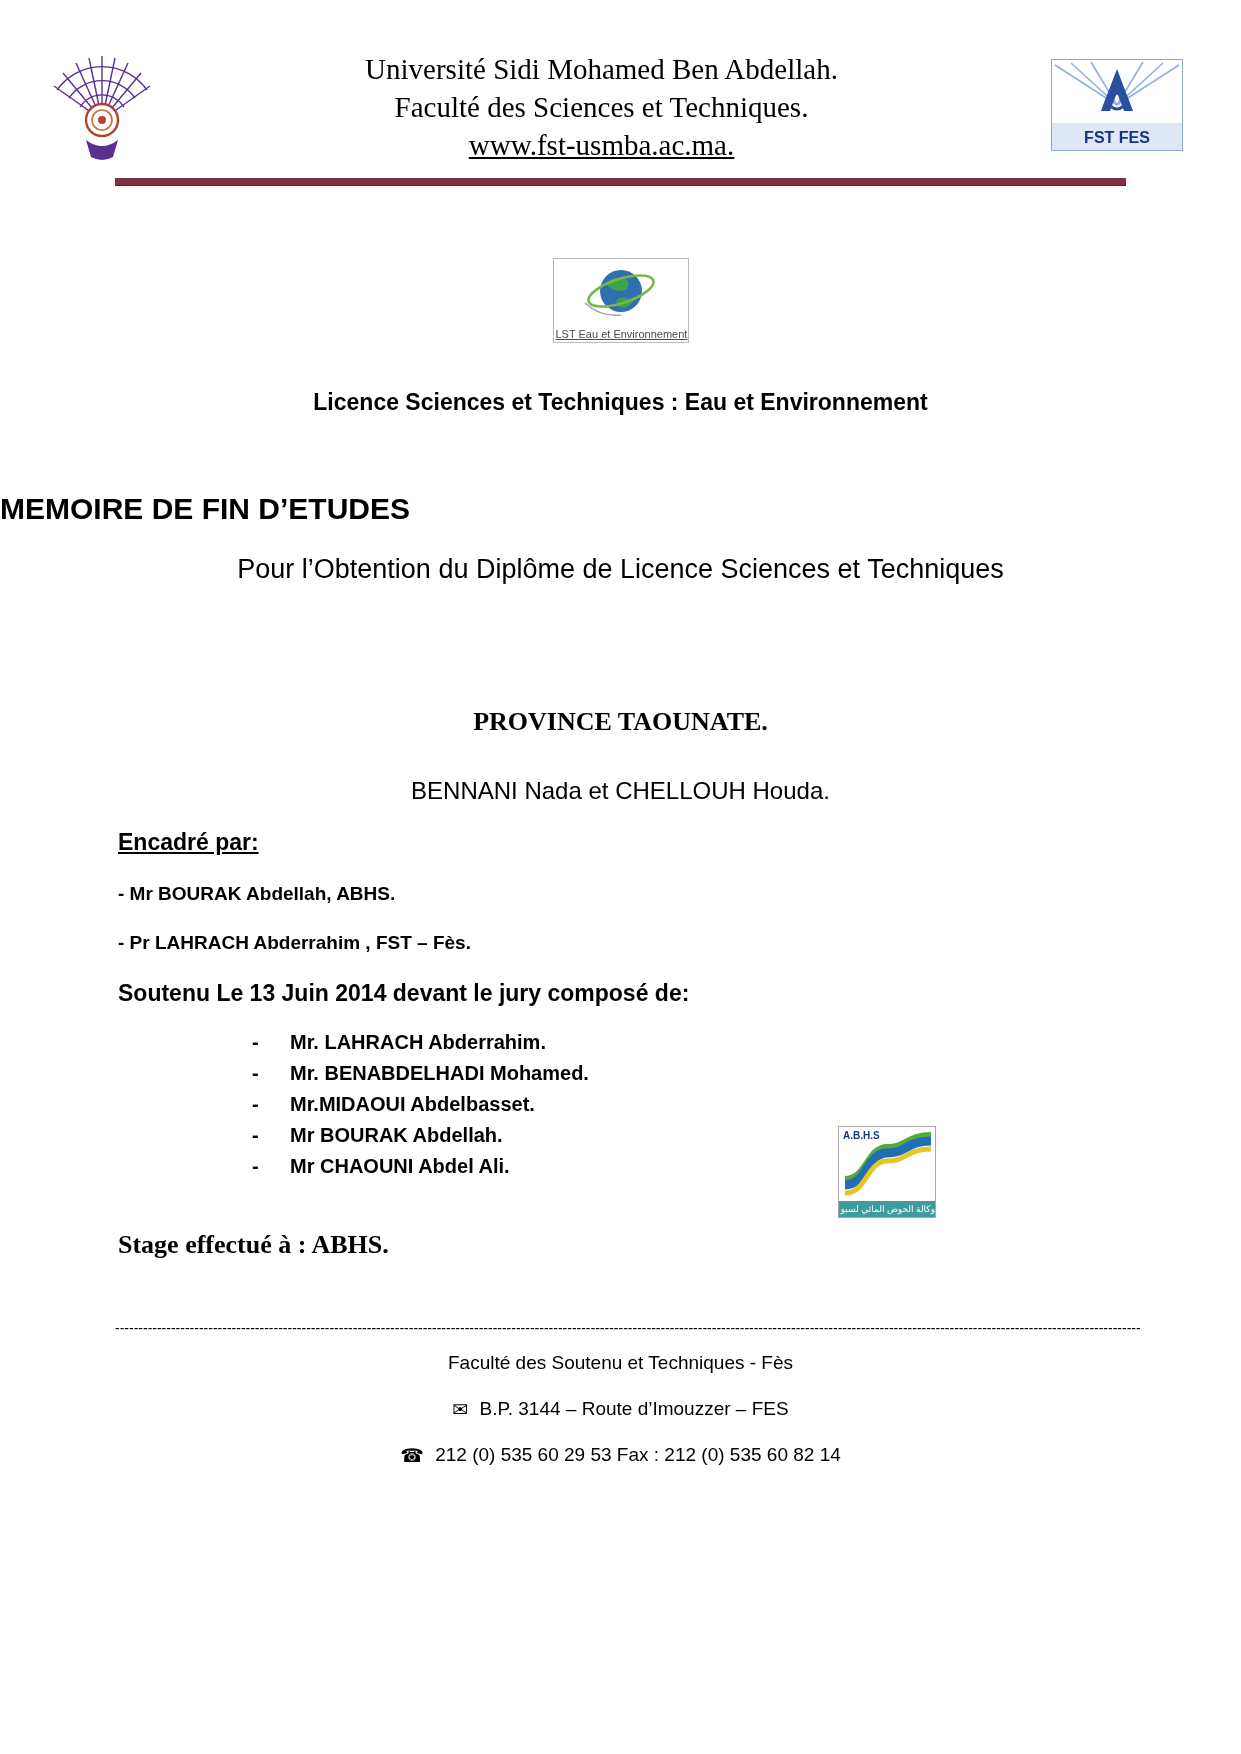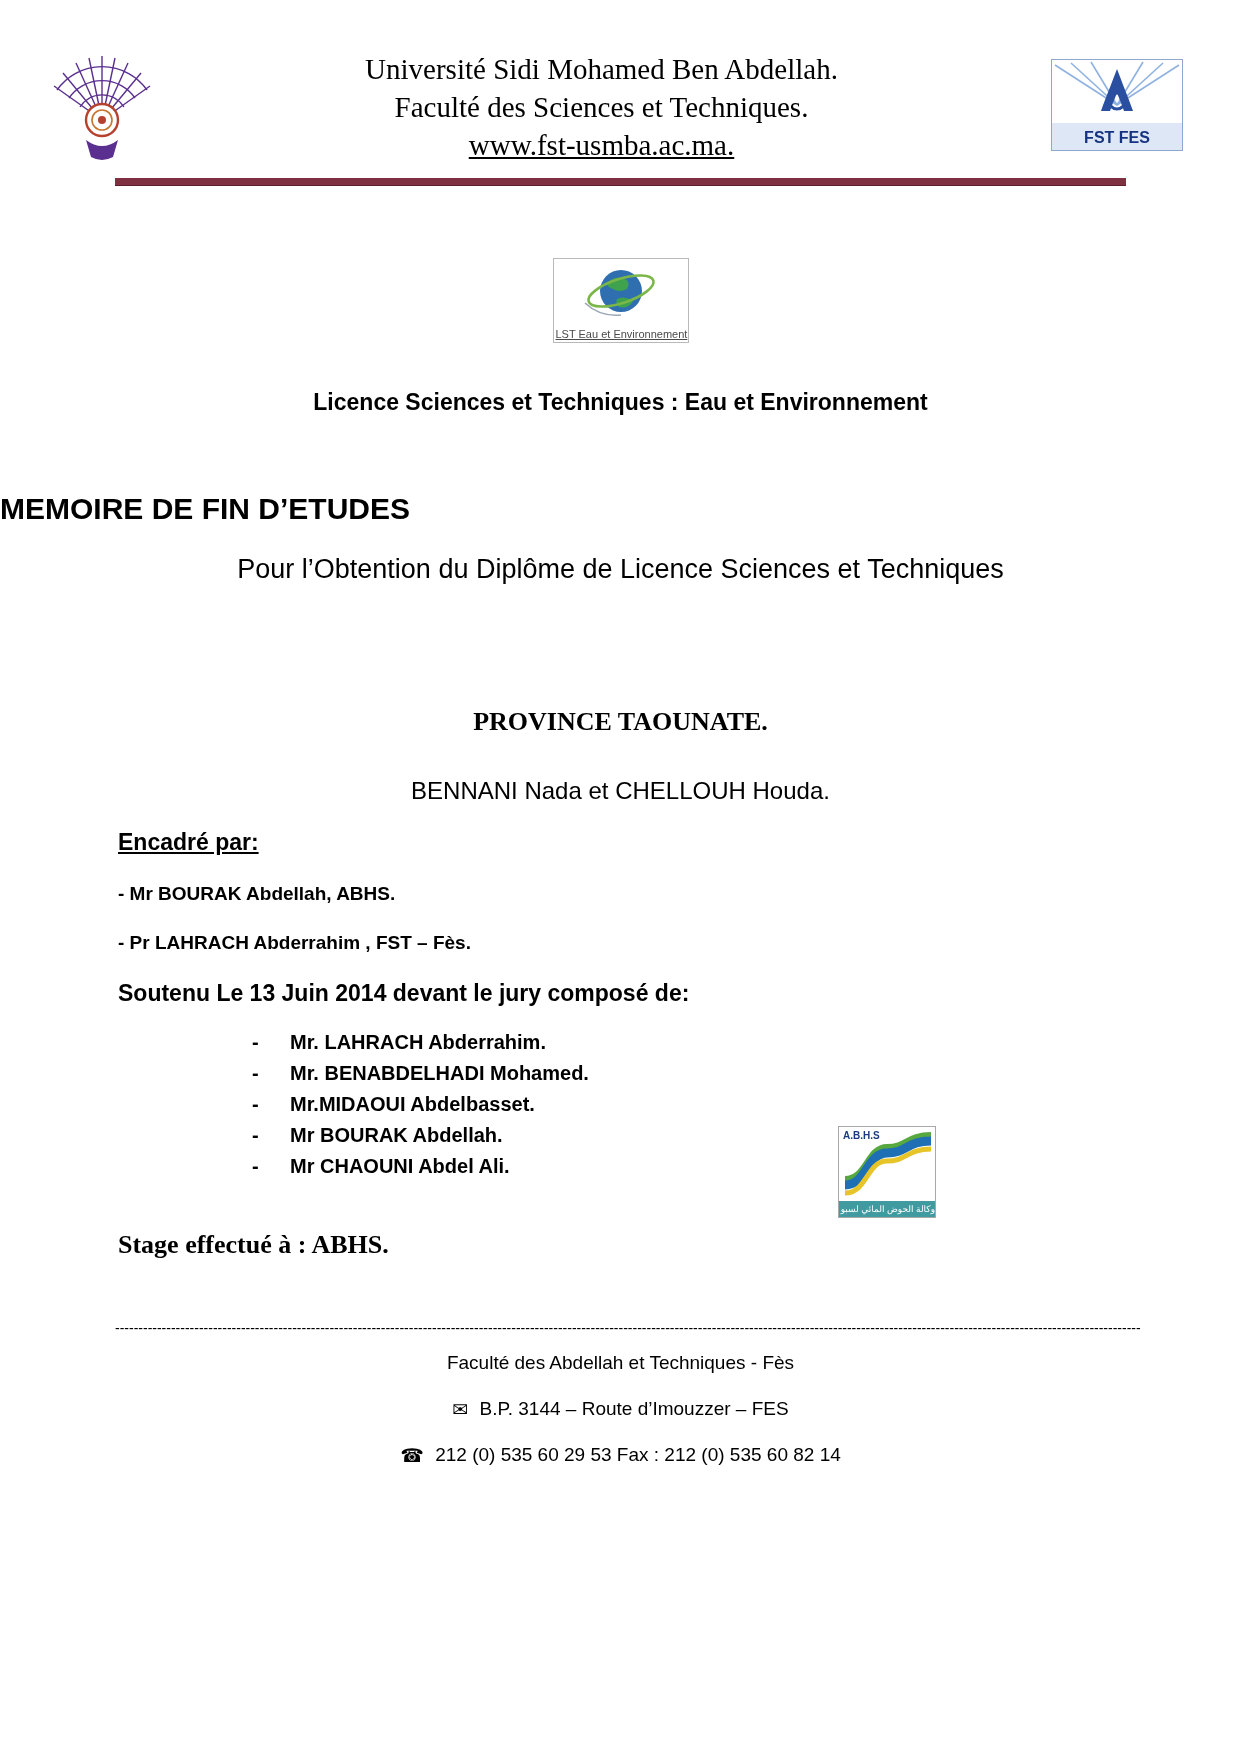--- a/index.html
+++ b/index.html
@@ -294,21 +294,21 @@
     <svg width="94" height="72" viewBox="0 0 94 72" aria-hidden="true" style="position:absolute;left:0;top:0;">
       <path d="M6,58 C28,58 28,26 48,26 C68,26 68,14 92,14" fill="none" stroke="#57a83e" stroke-width="6" transform="translate(0,-6)"></path>
       <path d="M6,58 C28,58 28,26 48,26 C68,26 68,14 92,14" fill="none" stroke="#1f6fb5" stroke-width="9"></path>
       <path d="M6,58 C28,58 28,26 48,26 C68,26 68,14 92,14" fill="none" stroke="#e7c428" stroke-width="5" transform="translate(0,8)"></path>
     </svg>
     <div class="abhs-strip">وكالة الحوض المائي لسبو</div>
   </div>
 
   <footer class="footer">
     <div class="dashed-divider">----------------------------------------------------------------------------------------------------------------------------------------------------------------------------------------------------------------------------</div>
-    <p class="footer-line f1">Faculté des Abdellah et Techniques -  Fès</p>
+    <p class="footer-line f1">Faculté des Soutenu et Techniques -  Fès</p>
     <p class="footer-line f2">
       <span class="footer-icon">✉</span>
       <span>B.P. 3144 – Route d’Imouzzer – FES</span>
     </p>
     <p class="footer-line f3">
       <span class="footer-icon">☎</span>
       <span>212 (0) 535 60 29 53  Fax : 212 (0) 535 60 82 14</span>
     </p>
   </footer>
 

